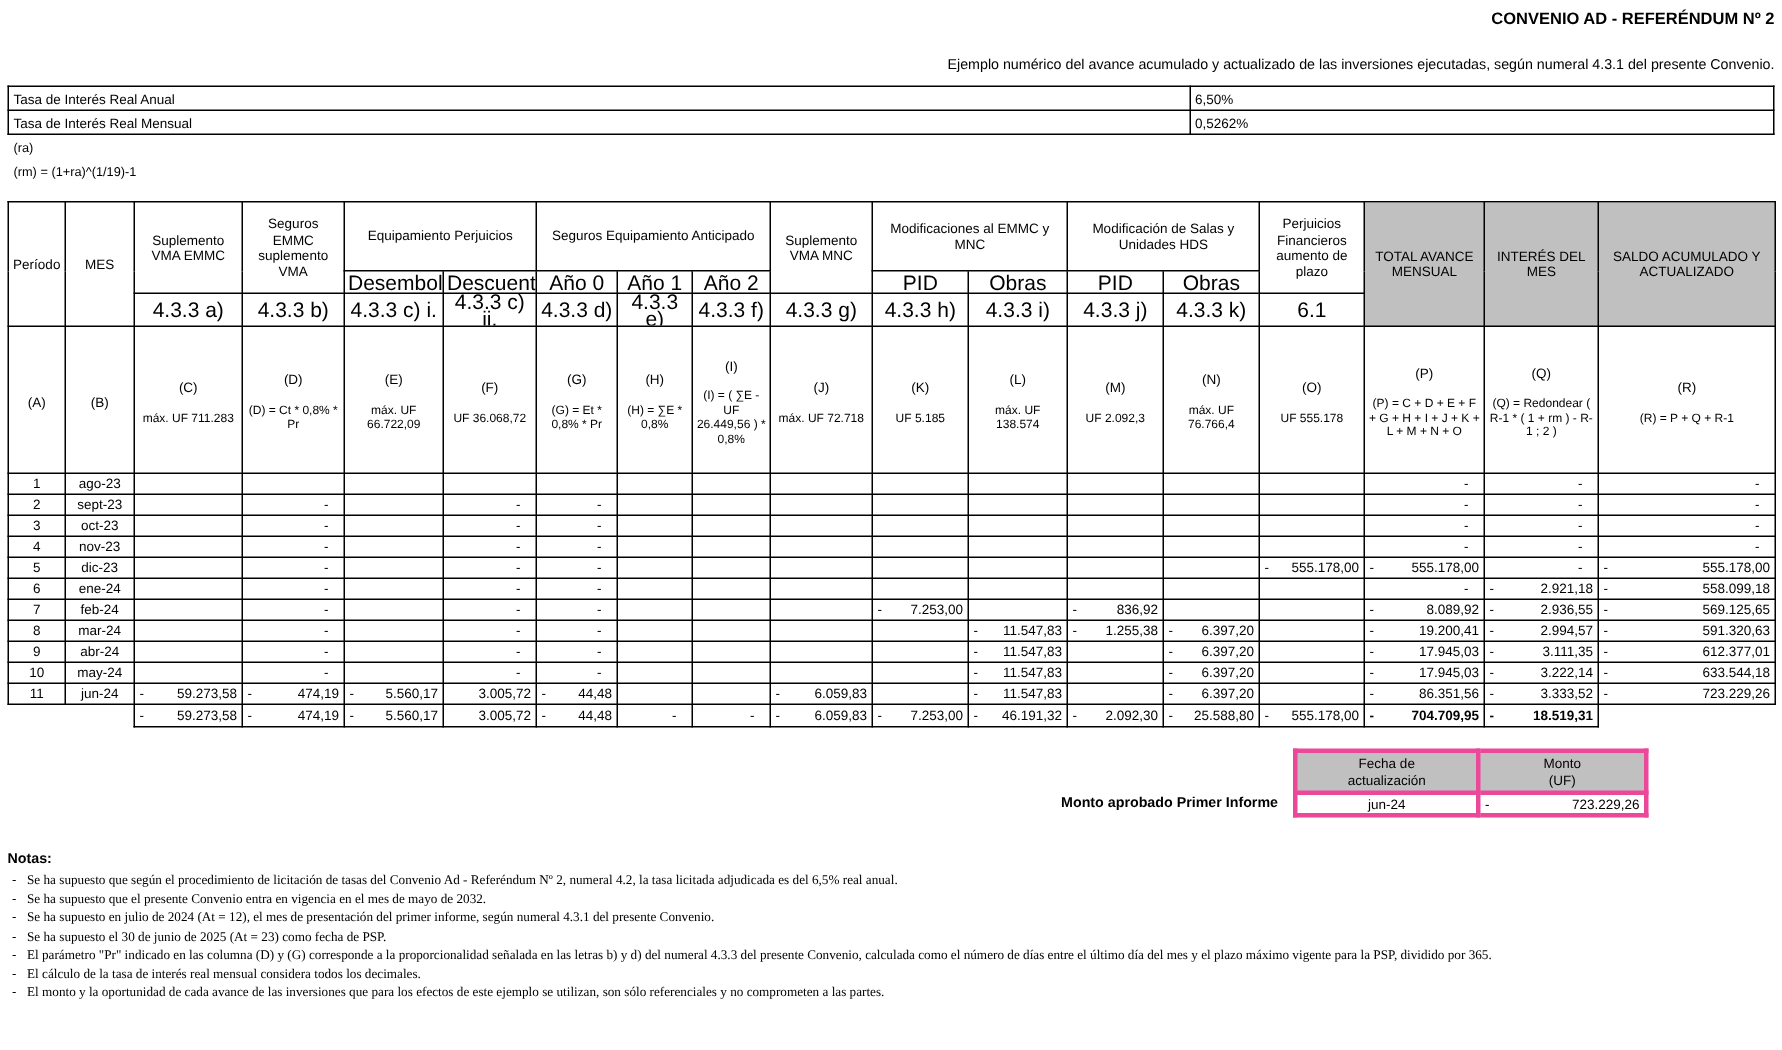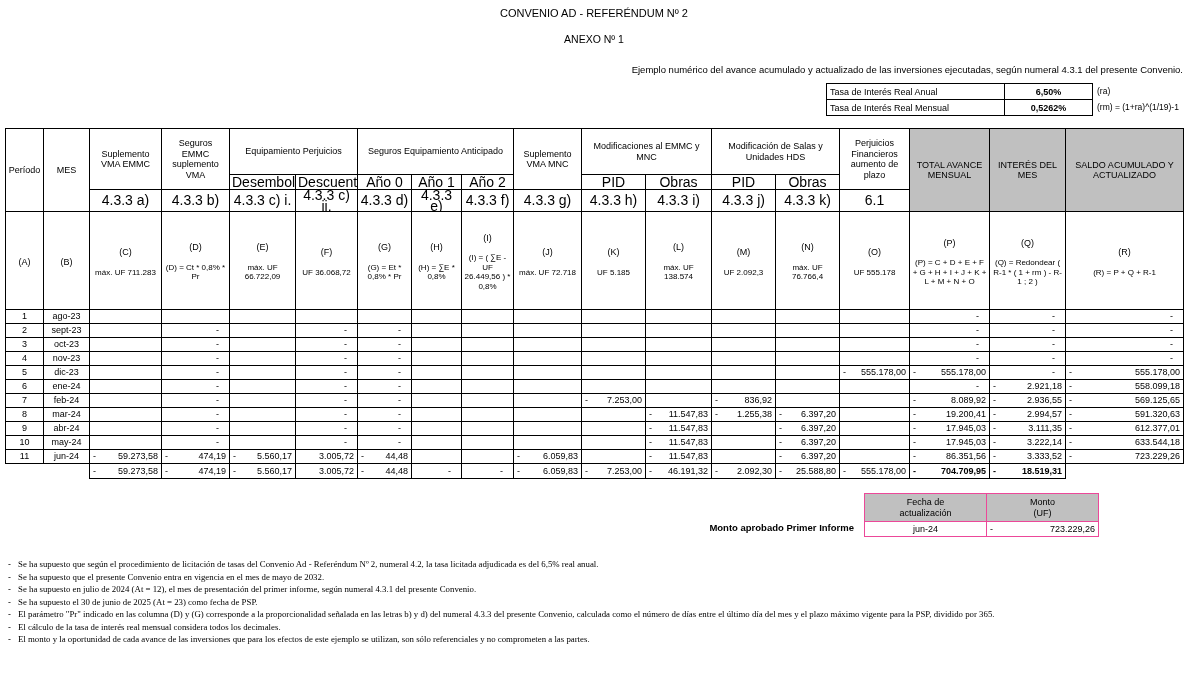--- a/index.html
+++ b/index.html
@@ -4,30 +4,30 @@
 <style>
   * { margin:0; padding:0; box-sizing:border-box; }
   html,body { background:#fff; }
   body {
     width:1188px; height:700px; overflow:hidden;
     color:#000; font-family:"Liberation Sans","DejaVu Sans",sans-serif; font-size:9px;
   }
   .page { padding:6px 5px 0 5px; }
 
   
-  .titles { text-align:center; font-weight:normal; font-size:11px; line-height:14px; }
+  .titles { text-align:right; font-weight:bold; font-size:11px; line-height:14px; }
   .anexo { margin-top:12px; font-size:10.5px; }
   .subtitle { text-align:right; font-weight:normal; font-size:9.5px; margin-top:18px; }
 
   
-  .rates-row { display:flex; justify-content:flex-end; margin-top:8px; }
+  .rates-row { display:flex; justify-content:flex-end; margin-top:8px;flex-direction:column; }
   table.rates { border-collapse:collapse; }
   table.rates td { border:1px solid #000; height:16px; padding:0 3px; font-size:9px; }
   td.rlabel { width:178px; }
-  td.rval { width:88px; text-align:center;font-weight:bold; }
+  td.rval { width:88px; text-align:left; }
   .rnotes { width:90px; padding-left:4px; font-size:8.5px; }
   .rnotes div { height:16px; line-height:16px; }
 
   
   table.main { border-collapse:collapse; table-layout:fixed; width:1178px; margin-top:12px; }
   table.main th, table.main td {
     border:1px solid #000; font-weight:normal; padding:0 2px; overflow:hidden;
     text-align:center; vertical-align:middle; font-size:9px; line-height:10.5px;
   }
   tr.hrow1 th { height:46px; }
@@ -47,21 +47,21 @@
   .acct.dash { padding-right:8px; }
   .bold { font-weight:bold; }
 
   .totals-row td { height:15px; line-height:14px; }
   .totals-row td.noborder { border:none; }
 
   
   .approved-row { display:flex; justify-content:flex-end; align-items:flex-end; margin-top:14px; padding-right:84px; }
   .approved-label { font-weight:bold; font-size:9.5px; margin-right:10px; margin-bottom:4px; }
   table.approved { border-collapse:collapse; }
-  table.approved th, table.approved td { border:1px solid #ec4899; font-weight:normal; font-size:9px; padding:0 2px; }
+  table.approved th, table.approved td { border:3px solid #ec4899; font-weight:normal; font-size:9px; padding:0 2px; }
   table.approved th { height:28px; vertical-align:middle; text-align:center; }
   .ac1 { width:122px; } .ac2 { width:112px; }
   .hdr-narrow-f { max-width:70px; margin:0 auto; line-height:11px; }
   .hdr-narrow-m { max-width:42px; margin:0 auto; line-height:11px; }
   table.approved td { height:15px; }
   .center { text-align:center; }
 
   
   .notes { margin-top:22px; }
   .notes-title { font-weight:bold; font-size:9.5px; margin-bottom:3px; }
@@ -69,21 +69,20 @@
   .marker { width:13px; padding-left:3px; }
   .ntext { flex:1;font-family:Liberation Serif, serif; }
 </style>
 </head>
 <body>
 
 <div class="page">
 
   <div class="titles">
     <div>CONVENIO AD - REFERÉNDUM Nº 2</div>
-    <div class="anexo">ANEXO Nº 1</div>
   </div>
 
   <div class="subtitle">Ejemplo numérico del avance acumulado y actualizado de las inversiones ejecutadas, según numeral 4.3.1 del presente Convenio.</div>
 
   <div class="rates-row">
     <table class="rates">
       <tbody>
           <tr>
         <td class="rlabel">Tasa de Interés Real Anual</td>
         <td class="rval">6,50%</td>
@@ -1025,20 +1024,21 @@
                 <span class="sign">-</span>
                 <span>723.229,26</span>
               </div>
             </td>
       </tr>
     </tbody>
       </table>
   </div>
 
   <div class="notes">
+    <div class="notes-title">Notas:</div>
     <div id="notes-list">
         <div class="note-item">
           <span class="marker">-</span>
           <div class="ntext">Se ha supuesto que según el procedimiento de licitación de tasas del Convenio Ad - Referéndum Nº 2, numeral 4.2, la tasa licitada adjudicada es del 6,5% real anual.</div>
         </div>
         <div class="note-item">
           <span class="marker">-</span>
           <div class="ntext">Se ha supuesto que el presente Convenio entra en vigencia en el mes de mayo de 2032.</div>
         </div>
         <div class="note-item">

